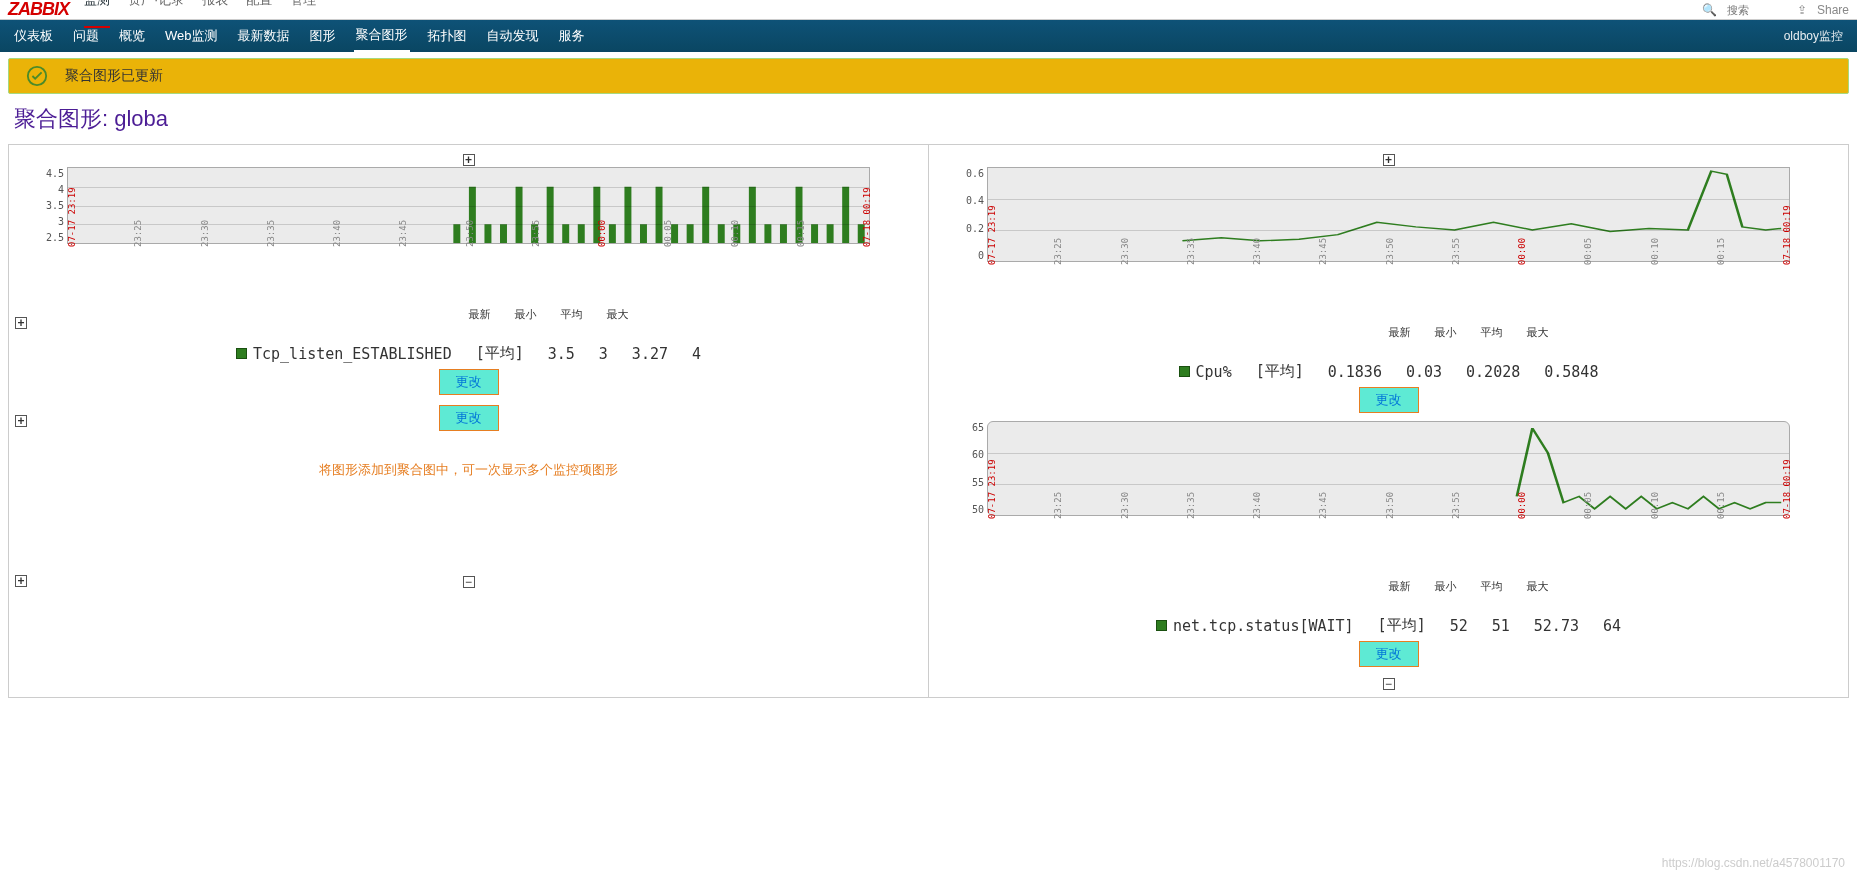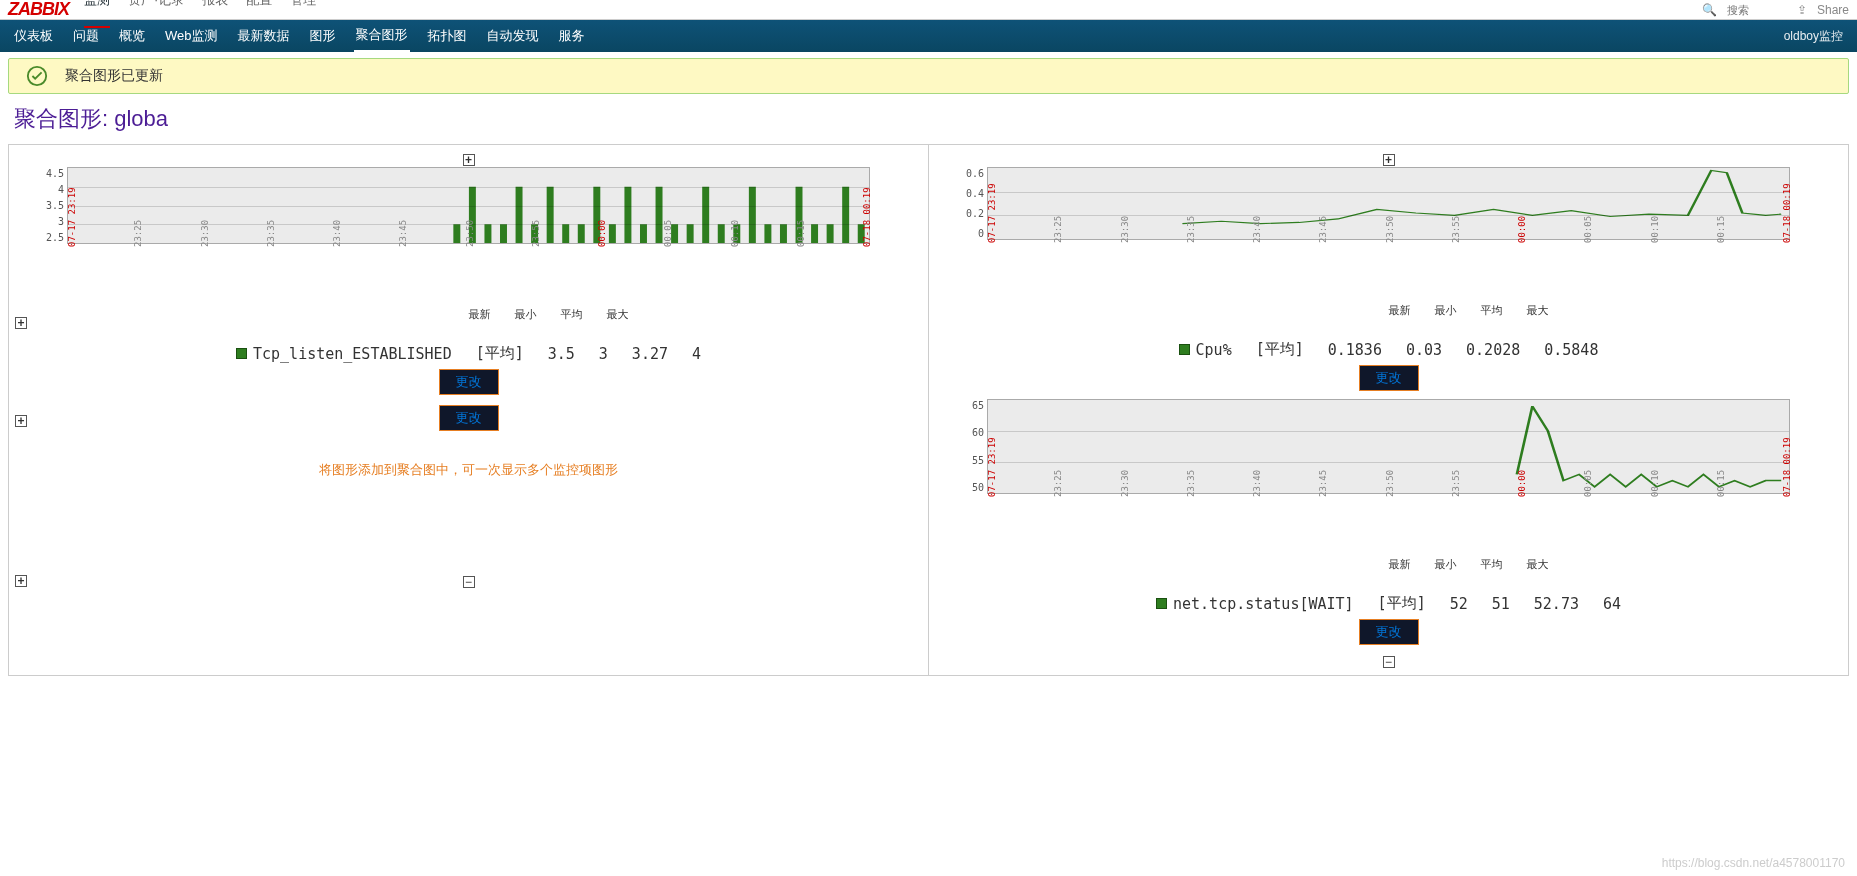--- a/index.html
+++ b/index.html
@@ -8,21 +8,21 @@
 .logo { color: #d40000; font-weight: bold; font-size: 18px; font-style: italic; letter-spacing: -1px; margin-right: 15px; }
 .topnav { display: flex; gap: 18px; color: #666; font-size: 13px; }
 .topnav span { cursor: pointer; }
 .topnav .active { color: #1f2c33; border-bottom: 2px solid #d40000; padding-bottom: 17px; }
 .top-right { margin-left: auto; display: flex; gap: 10px; align-items: center; color: #888; }
 .top-right input { border: none; font-size: 11px; color: #888; width: 60px; }
 .subnav { background: #0a4b6e; background: linear-gradient(#0e5277,#0a4662); height: 32px; display: flex; align-items: center; padding: 0 12px; gap: 16px; color: #fff; font-size: 13px; }
 .subnav span { cursor: pointer; padding: 6px 2px; }
 .subnav .active { border-bottom: 3px solid #fff; }
 .subnav .right { margin-left: auto; font-size: 12px; opacity: .9; }
-.msg { display: flex; align-items: center; height: 36px; border: 1px solid #a6d97f; background: #fef9c3; margin: 6px 8px 0; border-radius: 2px; }
+.msg { display: flex; align-items: center; height: 36px; border: 1px solid #a6d97f; background: #eab308; margin: 6px 8px 0; border-radius: 2px; }
 .msg-icon { width: 56px; display: flex; align-items: center; justify-content: center; }
 .msg-text { font-size: 14px; color: #333; }
 .title { font-size: 22px; padding: 10px 14px 6px; color: #4c1d95; }
 .dash { display: flex; border: 1px solid #ccc; margin: 4px 8px; }
 .col { flex: 1; padding: 6px 8px; }
 .col + .col { border-left: 1px solid #ccc; }
 .cell { margin-bottom: 8px; position: relative; }
 .add-top { text-align: center; font-weight: bold; font-size: 14px; }
 .add-left { position: absolute; left: -2px; top: 150px; font-weight: bold; border:1px solid #555; width:12px; height:12px; line-height:10px; text-align:center; font-size:12px; background:#fff;}
 .add-box { border:1px solid #555; width:12px; height:12px; display:inline-block; line-height:10px; text-align:center; font-size:12px; background:#fff;}
@@ -31,21 +31,21 @@
 .plot { position: relative; background: #ebebeb; border:1px solid #aaa; }
 .plot .yaxis { position: absolute; left: -28px; top: 0; bottom: 0; display: flex; flex-direction: column; justify-content: space-between; text-align: right; font-family: monospace; font-size: 10px; color: #555; width: 24px;}
 .plot .grid { position:absolute; left:0; right:0; background: rgba(0,0,0,.15); height:1px;}
 .plot svg { display:block; width:100%; height:100%; }
 .xaxis { display:flex; justify-content:space-between; font-family: monospace; font-size: 9px; margin-top:3px; color:#888; }
 .xaxis span { transform: rotate(-90deg); transform-origin: left top; white-space:nowrap; display:inline-block; width:8px; height:30px; }
 .xaxis .red { color:#c00; }
 .legend { display:flex; gap:18px; justify-content:center; font-family: monospace; font-size: 15px; margin-top: 22px; color:#333; align-items:center;}
 .legend-header { display:flex; justify-content:center; gap:24px; font-family: monospace; font-size:11px; color:#333; margin-top:30px; padding-left:160px;}
 .legend .sw { width:11px; height:11px; background:#2e7d1f; border:1px solid #1a5010; display:inline-block; margin-right:6px;}
-.change-btn { display:inline-block; border:1px solid #e67e22; color:#0275d8; padding:3px 16px; font-size:13px; cursor:pointer; background:#0f172a;}
+.change-btn { display:inline-block; border:1px solid #e67e22; color:#0275d8; padding:3px 16px; font-size:13px; cursor:pointer; background:#5eead4;}
 .change-row { text-align:center; margin:6px 0 4px;}
 .note { text-align:center; color:#e67e22; font-size:13px; margin-top:30px;}
 .minus-row { text-align:center; margin-top:10px;}
 .watermark { position:fixed; bottom:6px; right:12px; color:#ccc; font-size:12px; font-family:Arial;}
 </style>
 </head>
 <body>
 
 <div class="topbar">
   <span class="logo">ZABBIX</span>
@@ -158,21 +158,21 @@
       <span class="add-box add-left" style="top:0">+</span>
       <div class="minus-row"><span class="add-box">−</span></div>
     </div>
   </div>
 
   <div class="col">
     <div class="add-top"><span class="add-box">+</span></div>
 
     <div class="cell">
       <div class="chart-wrap">
-        <div class="plot" style="height:73px;">
+        <div class="plot" style="height:95px;">
           <div class="yaxis" id="yaxis-1">
               <span>0.6</span>
               <span>0.4</span>
               <span>0.2</span>
               <span>0</span>
             </div>
           <svg id="svg-1" viewBox="0 0 460 95" preserveAspectRatio="none">
               <path d="M111.65048543689346 74.41666666666666 L133.98058252427248 71.25 L156.3106796116499 74.41666666666666 L178.64077669902892 72.83333333333333 L200.97087378640794 68.08333333333333 L223.30097087378692 55.416666666666664 L245.63106796116597 60.166666666666664 L267.96116504854336 63.33333333333333 L290.29126213592235 55.416666666666664 L312.6213592233014 63.33333333333333 L334.9514563106804 57 L357.28155339805943 64.91666666666666 L379.6116504854368 61.75 L401.94174757281587 63.33333333333333 L415.33980582524356 3.1666666666666714 L424.27184466019486 6.333333333333314 L433.20388349514616 60.166666666666664 L446.60194174757385 63.33333333333333 L455.53398058252515 61.75 " stroke="#2e7d1f" stroke-width="1.5" fill="none"></path>
             </svg>
         <div class="grid" style="top: 33.3333%;"></div>
@@ -208,21 +208,21 @@
               <span>0.2028</span>
               <span>0.5848</span>
             </div>
           </div>
       </div>
       <div class="change-row"><span class="change-btn">更改</span></div>
     </div>
 
     <div class="cell">
       <div class="chart-wrap">
-        <div class="plot" style="height:95px;">
+        <div class="plot" style="height:95px;border-radius:6px;">
           <div class="yaxis" id="yaxis-2">
               <span>65</span>
               <span>60</span>
               <span>55</span>
               <span>50</span>
             </div>
           <svg id="svg-2" viewBox="0 0 460 95" preserveAspectRatio="none">
               <path d="M303.6893203883501 76 L312.6213592233014 6.333333333333329 L321.5533980582527 31.66666666666667 L330.48543689320394 82.33333333333333 L339.41747572815524 76 L348.34951456310654 88.66666666666667 L357.28155339805943 76 L366.2135922330107 88.66666666666667 L375.145631067962 76 L384.07766990291327 88.66666666666667 L393.00970873786457 82.33333333333333 L401.94174757281587 88.66666666666667 L410.8737864077671 76 L419.8058252427184 88.66666666666667 L428.7378640776713 82.33333333333333 L437.6699029126226 88.66666666666667 L446.60194174757385 82.33333333333333 L455.53398058252515 82.33333333333333 " stroke="#2e7d1f" stroke-width="1.5" fill="none"></path>
             </svg>
         <div class="grid" style="top: 33.3333%;"></div>

